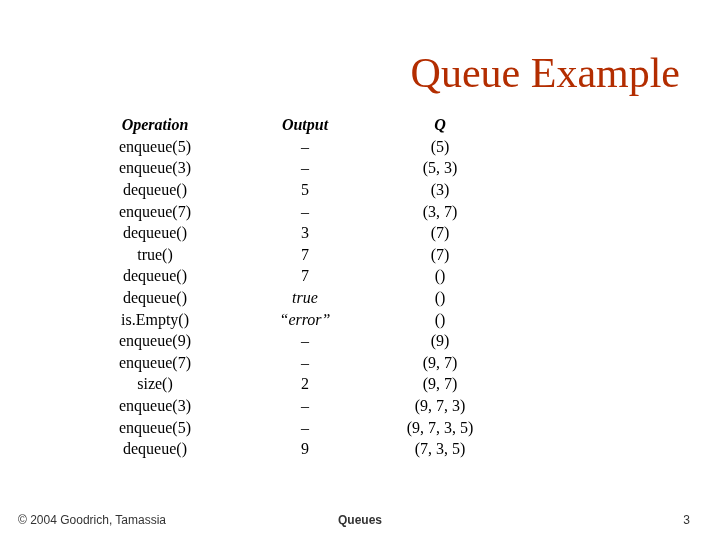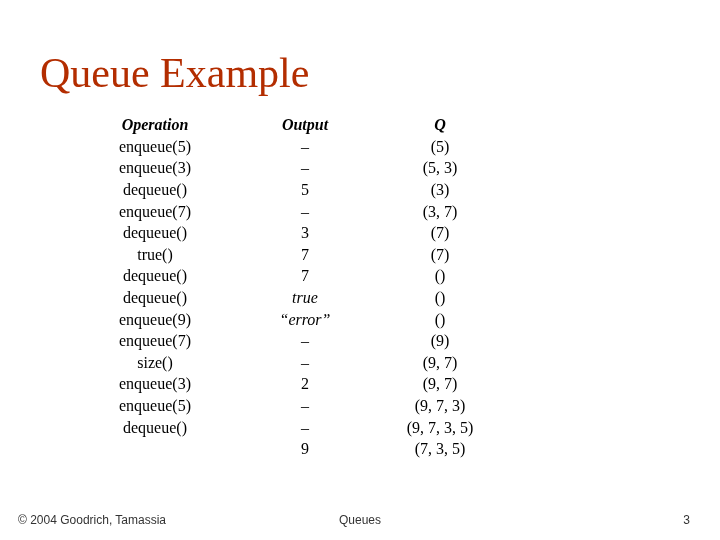--- a/index.html
+++ b/index.html
@@ -24,20 +24,21 @@
     z-index: 1;
     padding: 50px 40px 0 40px;
   }
   h1.title {
     color: #b32d00;
     font-size: 42px;
     font-weight: normal;
     margin-bottom: 18px;
     line-height: 1.1;
     font-family: "Times New Roman", Times, serif;
+    text-align: right;
   }
   .table {
     display: grid;
     grid-template-columns: 210px 90px 180px;
     font-size: 16px;
     line-height: 1.35;
     margin-left: 10px;
     text-align: center;
   }
   .col { display: flex; flex-direction: column; }
@@ -47,21 +48,21 @@
     bottom: 20px;
     left: 0; right: 0;
     display: flex;
     align-items: center;
     font-family: Verdana, Geneva, sans-serif;
     font-size: 12px;
     color: #333;
     z-index: 1;
   }
   .footer .left { position: absolute; left: 18px; }
-  .footer .center { position: absolute; left: 50%; transform: translateX(-50%); }
+  .footer .center { position: absolute; left: 50%; transform: translateX(-50%); font-weight: bold; }
   .footer .right { position: absolute; right: 30px; }
 </style>
 </head>
 <body>
 
 <div class="dots"></div>
 
 <div class="content">
   <h1 class="title">Queue Example</h1>
 
@@ -70,20 +71,21 @@
       <span class="hdr">Operation</span>
       <div id="col-op">
           <div>enqueue(5)</div>
           <div>enqueue(3)</div>
           <div>dequeue()</div>
           <div>enqueue(7)</div>
           <div>dequeue()</div>
           <div>true()</div>
           <div>dequeue()</div>
           <div>dequeue()</div>
+          <div>is.Empty()</div>
           <div>enqueue(9)</div>
           <div>enqueue(7)</div>
           <div>size()</div>
           <div>enqueue(3)</div>
           <div>enqueue(5)</div>
           <div>dequeue()</div>
         </div>
     </div>
     <div class="col">
       <span class="hdr">Output</span>

